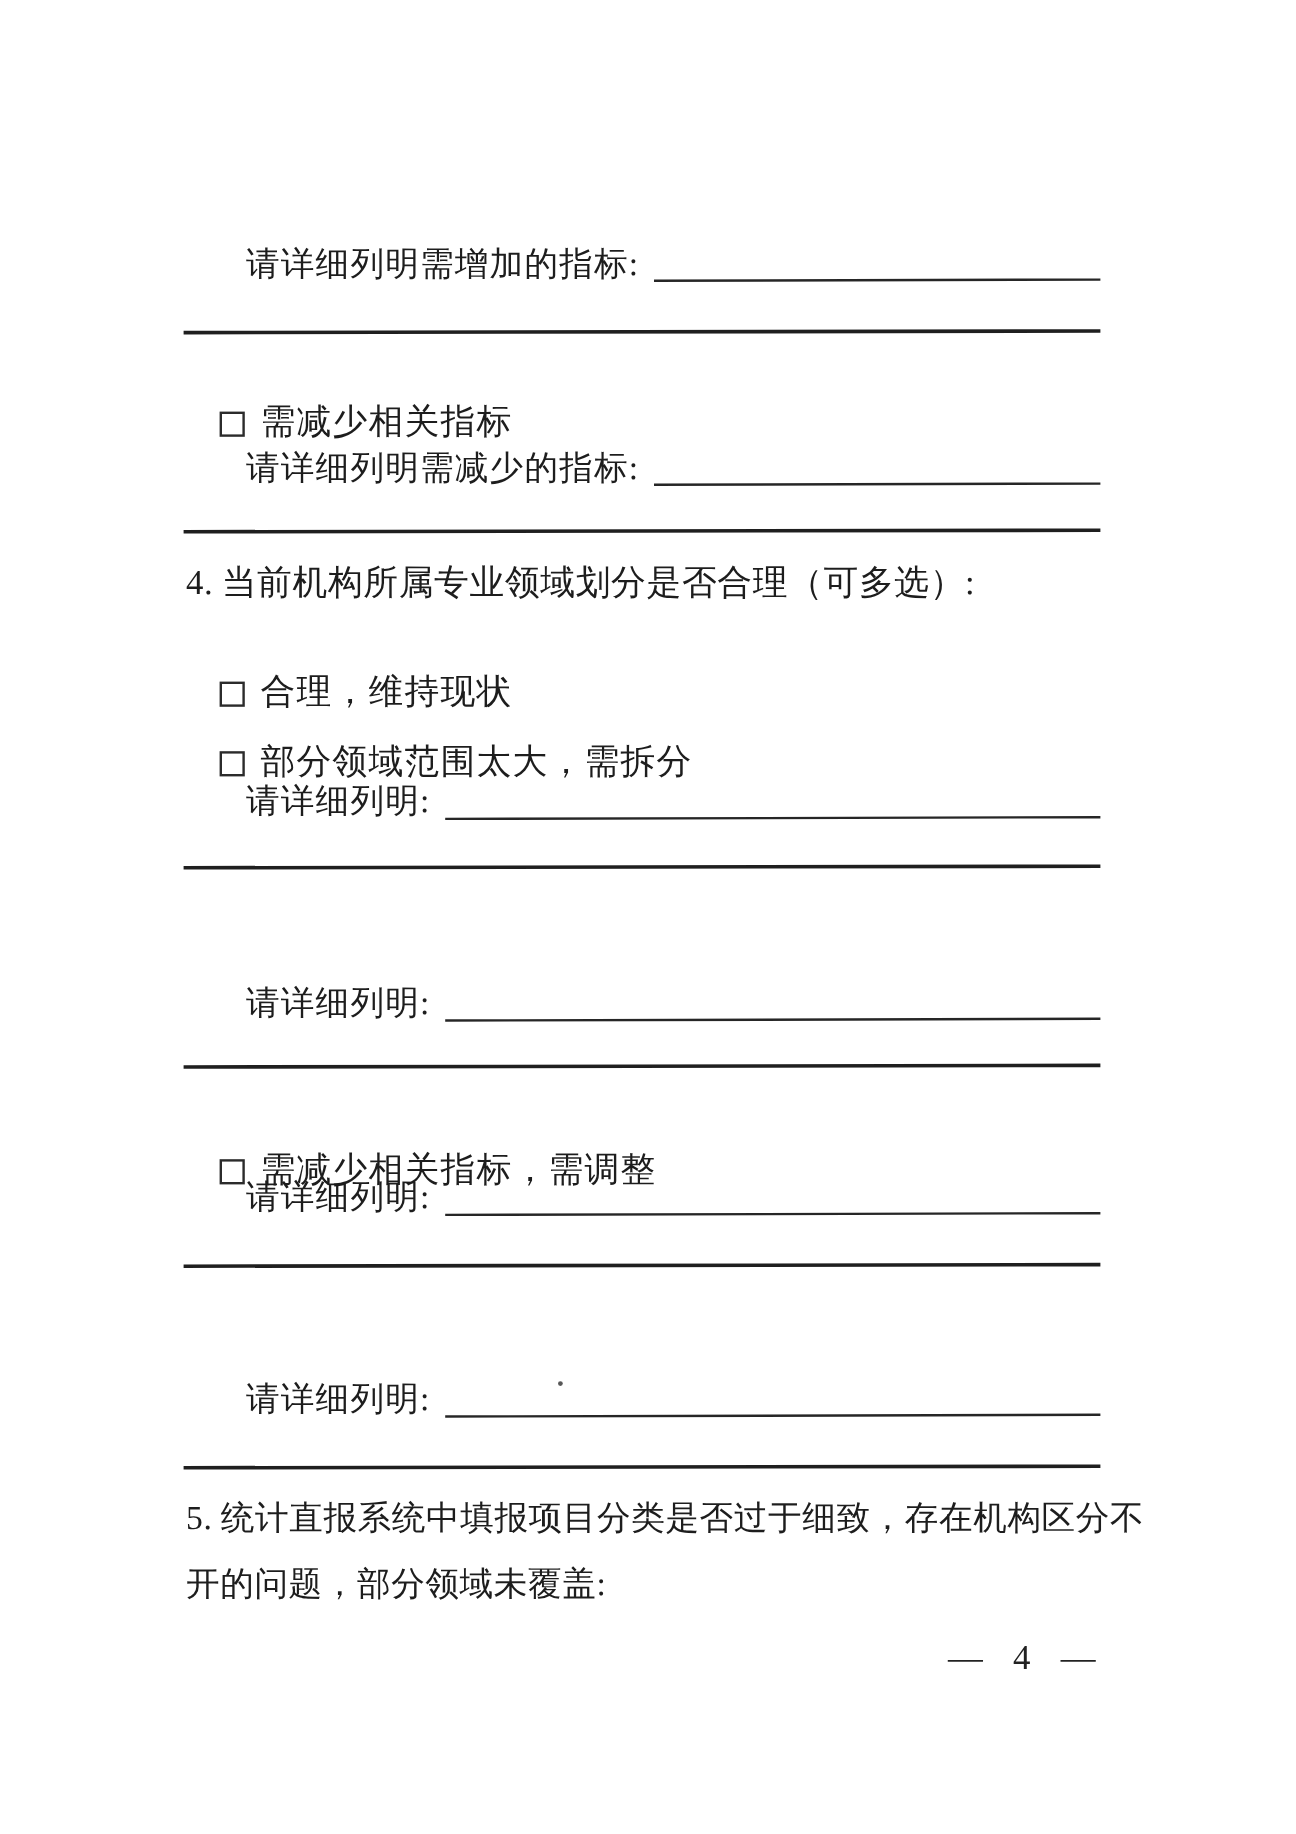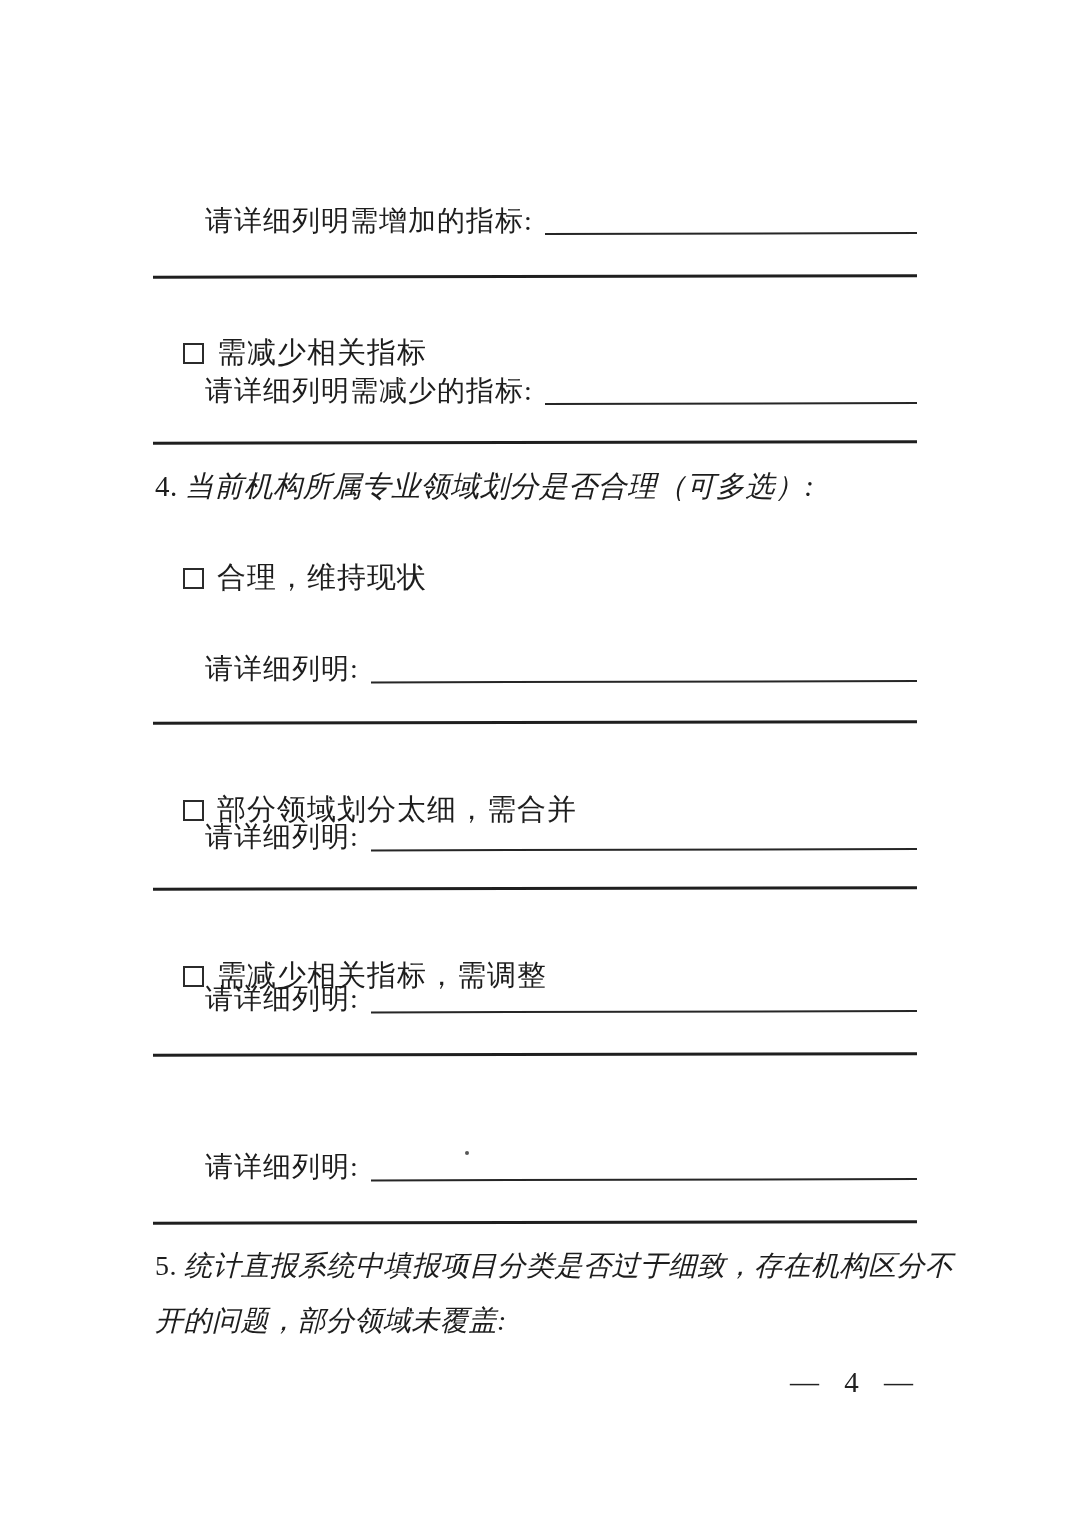--- a/index.html
+++ b/index.html
@@ -49,21 +49,21 @@
     border: 2px solid #2b2b2b; background: transparent;
     margin-right: 13px; margin-top: 2px;
   }
 
   
   .q-row {
     left: 155px; height: 36px;
     font-size: 29px; letter-spacing: 0.5px; line-height: 36px;
   }
   .q-num { margin-right: 7px; white-space: nowrap; }
-  .q-text { white-space: nowrap; font-style: italic; }
+  .q-text { white-space: nowrap; }
   .q5 { font-size: 28px; letter-spacing: 0.5px; }
 
   .footer {
     position: absolute; left: 790px; top: 1366px;
     font-size: 29px; letter-spacing: 1px; word-spacing: 16px;
     color: #222; white-space: nowrap;
   }
 
   .artifact-dot {
     position: absolute; left: 465px; top: 1151px;
@@ -95,30 +95,30 @@
   <div class="row q-row" style="top:468px">
     <span class="q-num">4.</span>
     <span class="q-text">当前机构所属专业领域划分是否合理（可多选）:</span>
   </div>
 
   <div class="row cb-row" style="top:528px">
     <span class="checkbox"></span>
     <span>合理，维持现状</span>
   </div>
 
+  <div class="row cb-row" style="top:586px">
+    <span class="checkbox"></span>
+    <span>部分领域范围太大，需拆分</span>
+  </div>
   <div class="row detail-row" style="top:638px">
     <span class="lbl">请详细列明:</span>
     <span class="fill-line"></span>
   </div>
   <div class="hr" style="top:721px"></div>
 
-  <div class="row cb-row" style="top:760px">
-    <span class="checkbox"></span>
-    <span>部分领域划分太细，需合并</span>
-  </div>
   <div class="row detail-row" style="top:806px">
     <span class="lbl">请详细列明:</span>
     <span class="fill-line"></span>
   </div>
   <div class="hr" style="top:887px"></div>
 
   <div class="row cb-row" style="top:926px">
     <span class="checkbox"></span>
     <span>需减少相关指标，需调整</span>
   </div>

